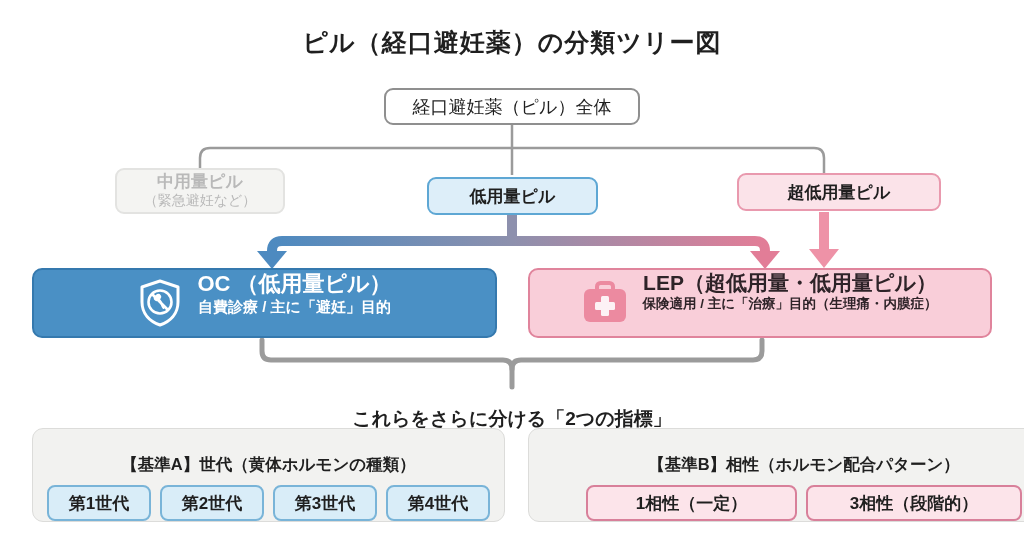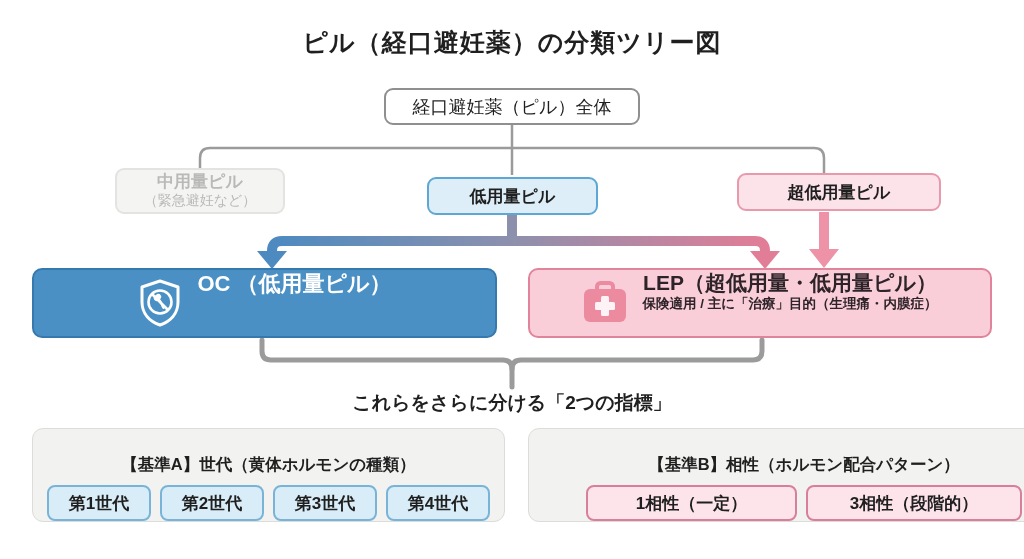--- a/index.html
+++ b/index.html
@@ -46,21 +46,21 @@
   .bigbox{position:absolute;top:268px;height:70px;border-radius:10px;
     display:flex;justify-content:center;gap:14px;}
   .bigbox .txt{display:flex;flex-direction:column;align-items:center;line-height:1.25;}
   .box-oc{left:32px;width:465px;background:var(--oc-bg);border:2px solid var(--oc-border);color:#fff;}
   .box-oc .t1{font-size:22px;font-weight:bold;}
   .box-oc .t2{font-size:15px;font-weight:bold;}
   .box-lep{left:528px;width:464px;background:var(--lep-bg);border:2px solid var(--lep-border);color:#2e2328;}
   .box-lep .t1{font-size:21px;font-weight:bold;}
   .box-lep .t2{font-size:13.5px;font-weight:bold;}
 
-  .divider-note{position:absolute;top:390px;left:0;width:100%;text-align:center;
+  .divider-note{position:absolute;top:406px;left:0;width:100%;text-align:center;
     font-size:19px;font-weight:bold;}
 
   .panel{position:absolute;top:428px;height:94px;background:var(--panel-bg);
     border:1px solid var(--panel-border);border-radius:11px;
     display:flex;flex-direction:column;align-items:center;padding-top:25px;}
   .panel-a{left:32px;width:473px;}
   .panel-b{left:528px;width:552px;}
   .panel .heading{font-size:16.5px;font-weight:bold;}
   .pill-row{display:flex;gap:9px;margin-top:9px;}
   .pill{height:36px;display:flex;align-items:center;justify-content:center;
@@ -127,20 +127,21 @@
       <svg width="46" height="50" viewBox="0 0 46 50">
         <path d="M23 3 L41 9 V24 C41 36 33 43.5 23 47 C13 43.5 5 36 5 24 V9 Z" fill="none" stroke="#fff" stroke-width="3" stroke-linejoin="round"></path>
         <circle cx="23" cy="24" r="11.5" fill="none" stroke="#fff" stroke-width="2.6"></circle>
         <ellipse cx="20.5" cy="19.5" rx="4" ry="3" fill="#fff" transform="rotate(-40 20.5 19.5)"></ellipse>
         <path d="M22.5 22 C25 24.5 24 27.5 26.5 30" fill="none" stroke="#fff" stroke-width="1.8" stroke-linecap="round"></path>
         <line x1="15" y1="16" x2="31" y2="32" stroke="#fff" stroke-width="2.6"></line>
       </svg>
     </span>
     <span class="txt">
       <span class="t1">OC （低用量ピル）</span>
+      <span class="t2">自費診療 / 主に「避妊」目的</span>
     </span>
   </div>
 
   <div class="bigbox box-lep">
     <span class="icon-wrap">
       <svg width="46" height="44" viewBox="0 0 46 44">
         <rect x="15" y="2" width="16" height="12" rx="3.5" fill="none" stroke="#ec8aa0" stroke-width="4"></rect>
         <rect x="2" y="8" width="42" height="33" rx="6" fill="#ec8aa0"></rect>
         <rect x="19" y="15" width="8" height="20" rx="1.5" fill="#fdf2f5"></rect>
         <rect x="13" y="21" width="20" height="8" rx="1.5" fill="#fdf2f5"></rect>

